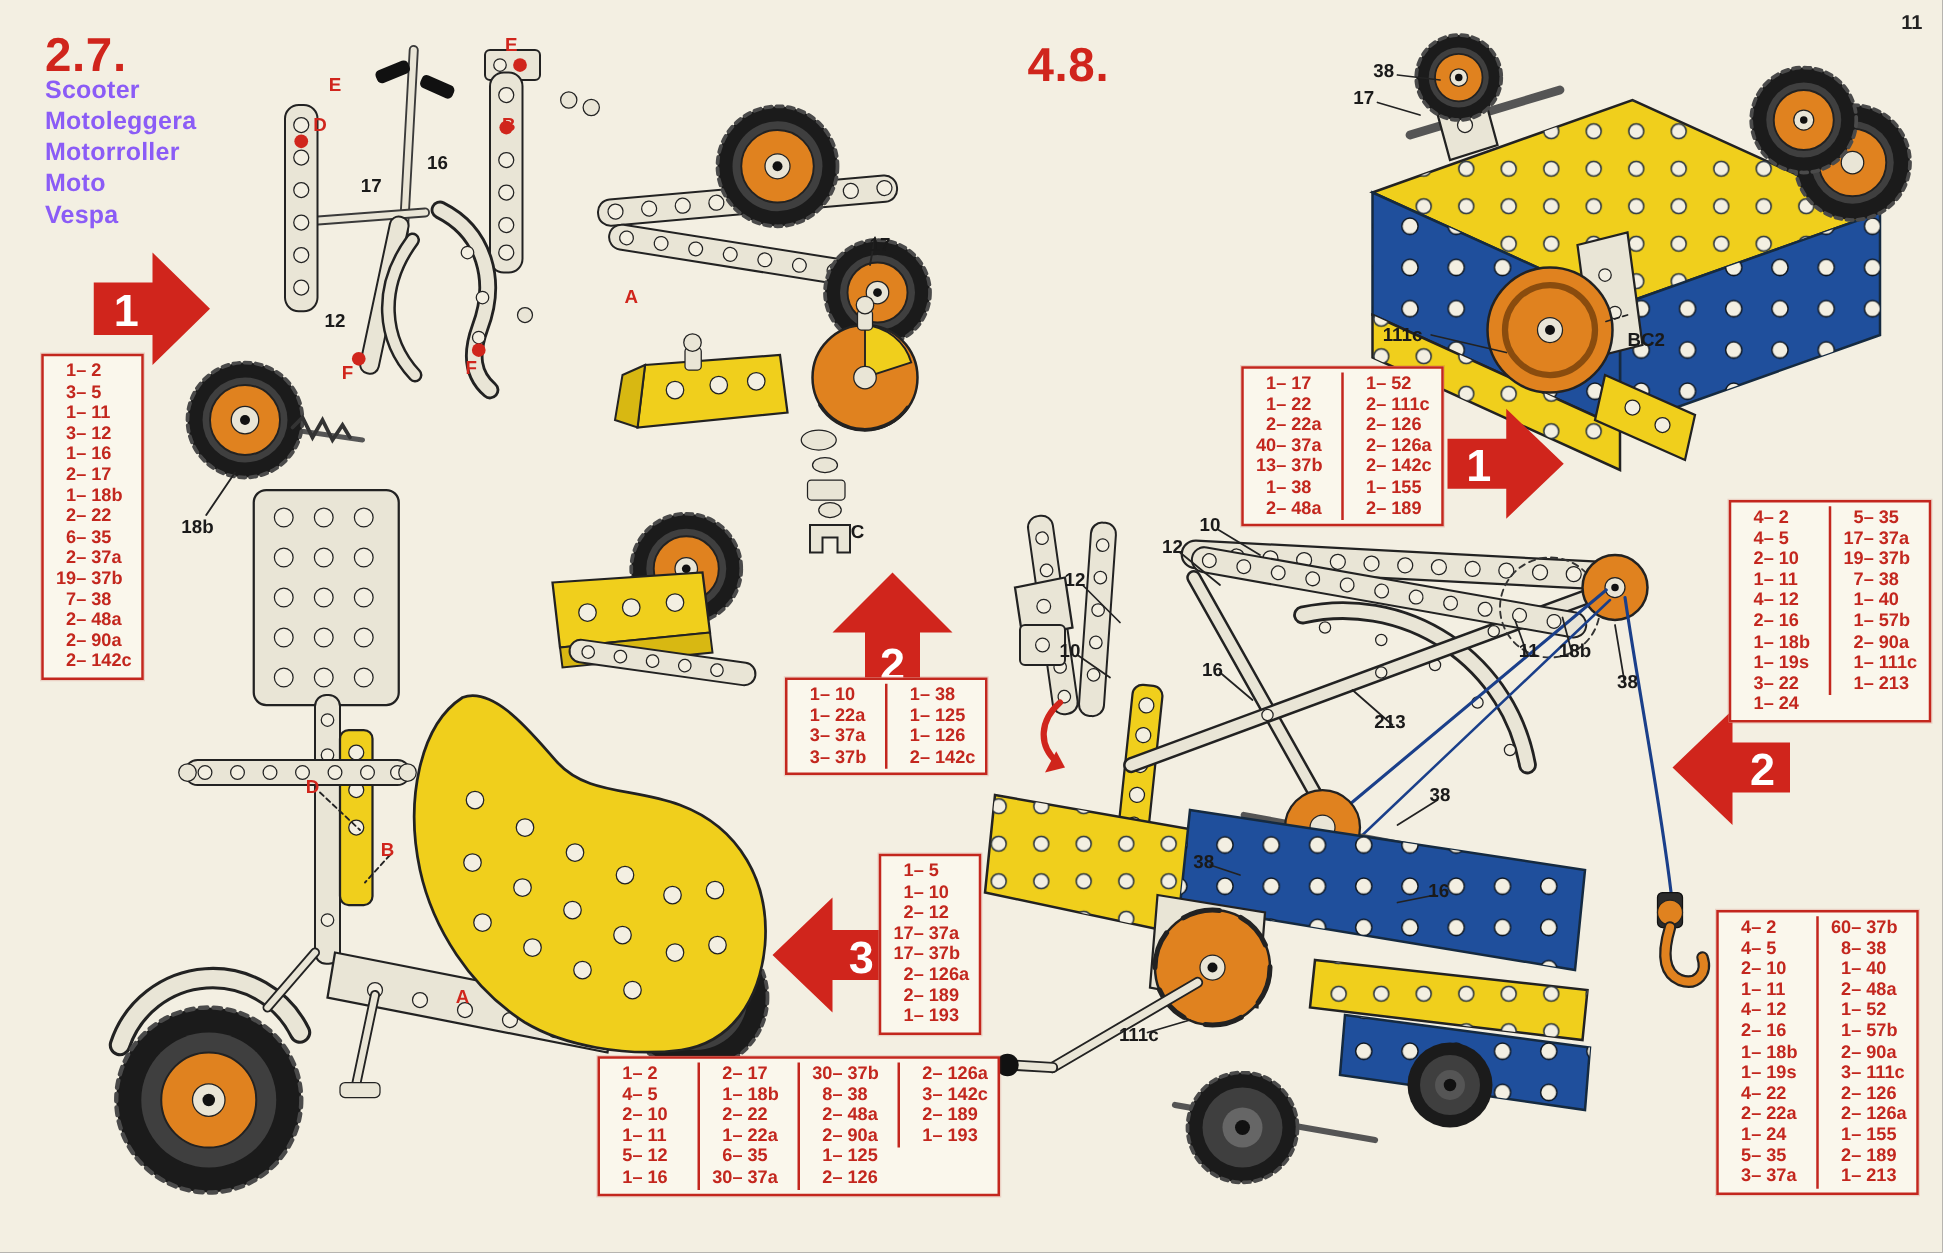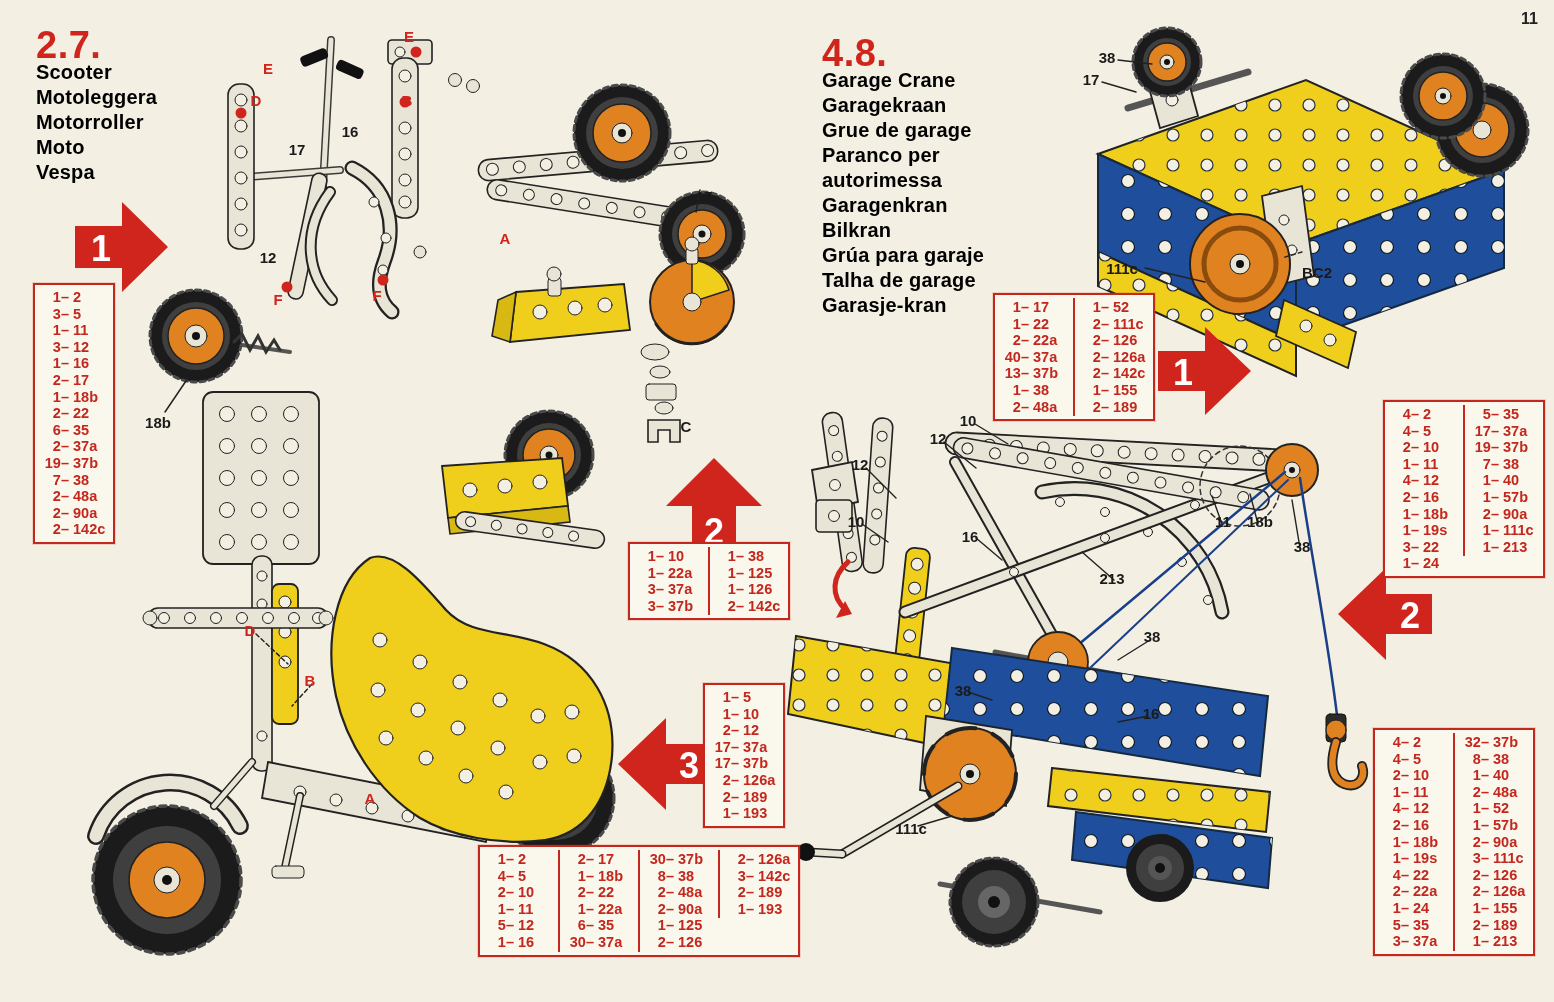--- a/index.html
+++ b/index.html
@@ -1,20 +1,20 @@
 <!DOCTYPE html>
 <html><head>
 <meta charset="utf-8">
 <style>
   html,body{margin:0;padding:0;background:#888;}
   .page{position:relative;width:1554px;height:1002px;background:#f3efe2;overflow:hidden;
         font-family:"Liberation Sans",sans-serif;}
   .illus{position:absolute;left:0;top:0;}
   .section-id{position:absolute;color:#d0251c;font-size:38px;font-weight:bold;letter-spacing:.5px;}
-  .model-names{position:absolute;color:#000000;font-size:20px;font-weight:bold;line-height:25px;
+  .model-names{position:absolute;color:#8b5cf6;font-size:20px;font-weight:bold;line-height:25px;
                white-space:pre-line;letter-spacing:.2px;}
   .page-number{position:absolute;top:10px;right:16px;font-size:16px;font-weight:bold;color:#222;}
   .parts-table{position:absolute;display:flex;align-items:flex-start;background:#faf7ec;
                border:2px solid #c3271e;padding:3px 0;box-shadow:0 0 0 1px rgba(195,39,30,.15);}
   .pcol{padding:1px 7px;}
   .pcol + .pcol{border-left:2px solid #c3271e;}
   .prow{display:flex;font-size:14.5px;font-weight:bold;color:#c3271e;line-height:16.6px;}
   .pq{width:27px;text-align:right;}
   .pp{margin-left:4px;min-width:33px;text-align:left;}
   .callout-layer{position:absolute;inset:0;pointer-events:none;}
@@ -472,30 +472,20 @@
   </svg>
 
   <div class="section-id" style="left:36px;top:24px">2.7.</div>
   <div class="model-names" style="left:36px;top:60px;width:200px">Scooter
 Motoleggera
 Motorroller
 Moto
 Vespa</div>
 
   <div class="section-id" style="left:822px;top:32px">4.8.</div>
-  <div class="model-names" style="left:822px;top:68px;width:200px">Garage Crane
-Garagekraan
-Grue de garage
-Paranco per
-autorimessa
-Garagenkran
-Bilkran
-Grúa para garaje
-Talha de garage
-Garasje-kran</div>
 
   <div class="parts-table" style="left:33px;top:283px">
       <div class="pcol">
         <div class="prow">
           <span class="pq">1–</span>
           <span class="pp">2</span>
         </div>
         <div class="prow">
           <span class="pq">3–</span>
           <span class="pp">5</span>
@@ -921,21 +911,21 @@
           <span class="pq">5–</span>
           <span class="pp">35</span>
         </div>
         <div class="prow">
           <span class="pq">3–</span>
           <span class="pp">37a</span>
         </div>
       </div>
       <div class="pcol">
         <div class="prow">
-          <span class="pq">32–</span>
+          <span class="pq">60–</span>
           <span class="pp">37b</span>
         </div>
         <div class="prow">
           <span class="pq">8–</span>
           <span class="pp">38</span>
         </div>
         <div class="prow">
           <span class="pq">1–</span>
           <span class="pp">40</span>
         </div>

